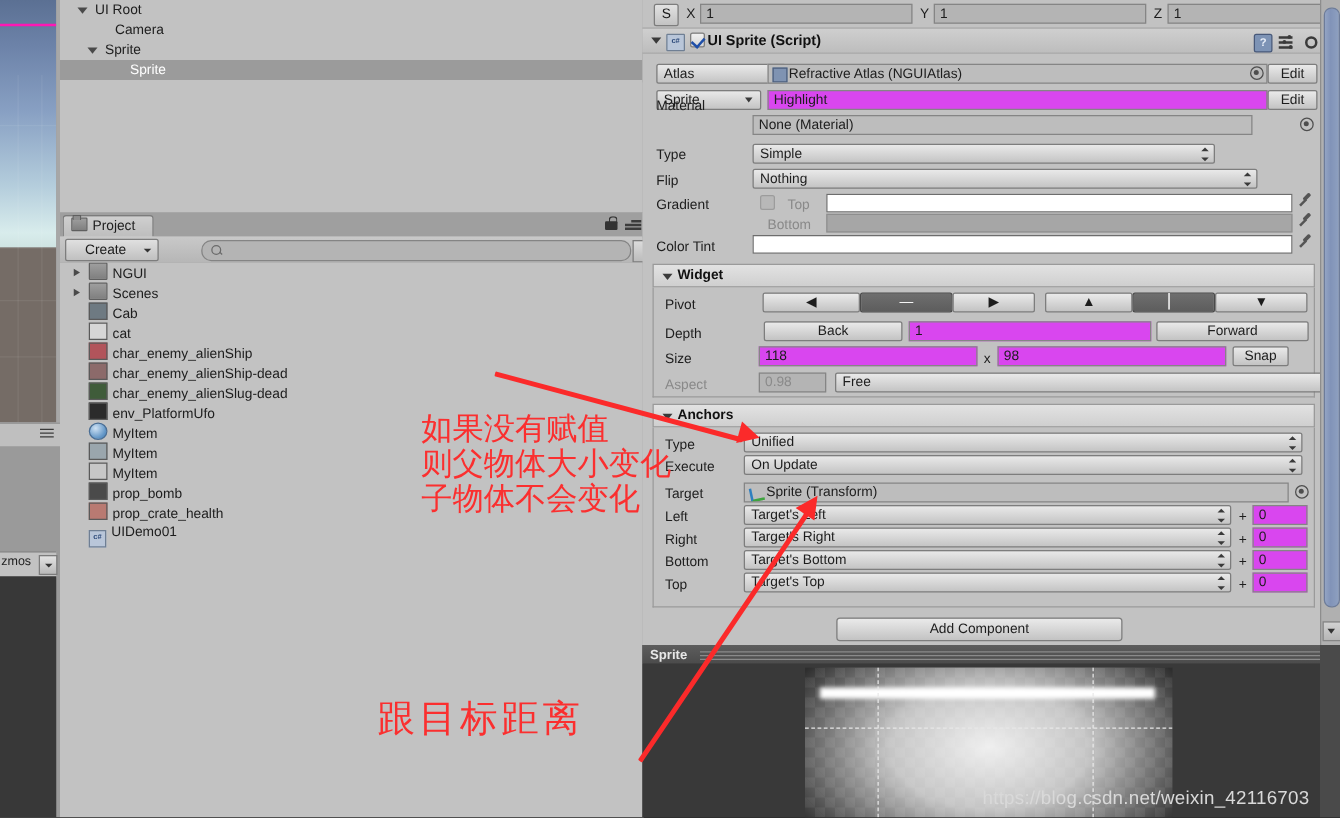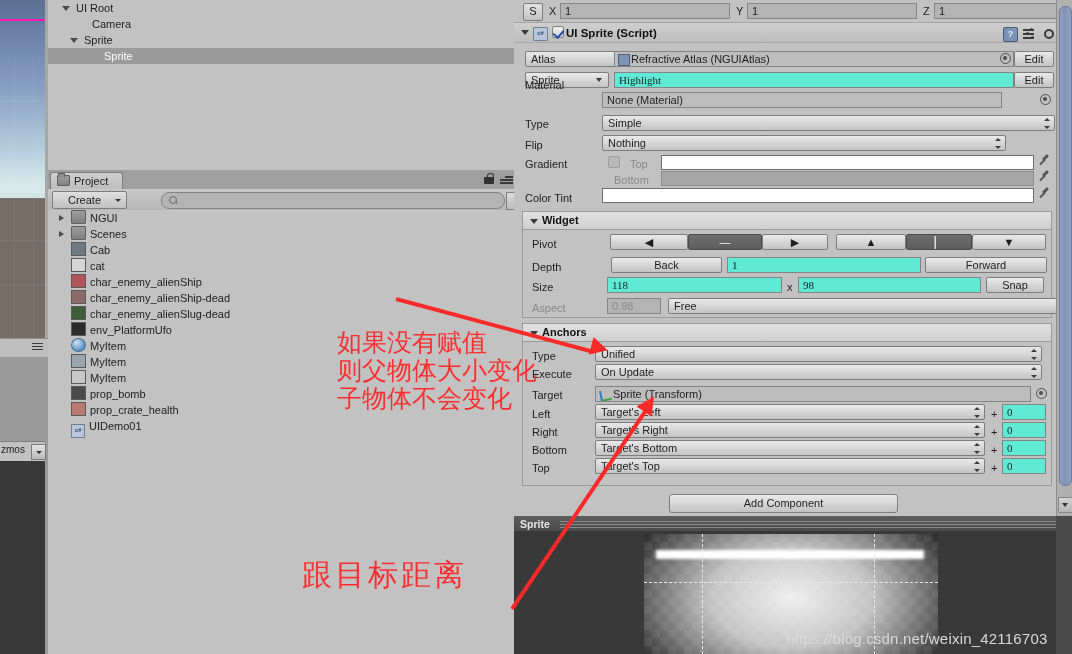--- a/index.html
+++ b/index.html
@@ -62,21 +62,21 @@
   .p-row{position:relative;height:16px;line-height:16px;font-size:11px;color:#1d1d1d;white-space:nowrap;padding-left:10px;}
   .p-row .tri{position:absolute;left:11px;top:5px;width:0;height:0;border-left:5px solid #4a4a4a;border-top:3.5px solid transparent;border-bottom:3.5px solid transparent;}
   .p-ico{display:inline-block;width:13px;height:12px;vertical-align:-2px;margin-right:4px;border:1px solid #6a6a6a;}
 
   
   #inspector{left:514px;top:0;width:558px;height:516px;background:#c2c2c2;}
   .lbl{position:absolute;font-size:11px;color:#1d1d1d;line-height:16px;}
   .lbl.dim{color:#898989;}
   .field{position:absolute;height:16px;background:#b4b4b4;border:1px solid #858585;box-sizing:border-box;
     font-size:11px;line-height:14px;padding-left:4px;color:#1d1d1d;overflow:hidden;white-space:nowrap;}
-  .field.light{background:#5eead4;font-family:Liberation Serif, serif;}
+  .field.light{background:#d946ef;}
   .popup{position:absolute;height:16px;box-sizing:border-box;background:linear-gradient(to bottom,#e9e9e9,#c4c4c4);
     border:1px solid #7d7d7d;border-radius:2px;font-size:11px;line-height:14px;padding-left:5px;color:#1d1d1d;white-space:nowrap;overflow:hidden;}
   .popup .arr{position:absolute;right:4px;top:2px;width:6px;height:11px;}
   .popup .arr:before{content:"";position:absolute;left:0;top:0;border-left:3px solid transparent;border-right:3px solid transparent;border-bottom:3px solid #3a3a3a;}
   .popup .arr:after{content:"";position:absolute;left:0;bottom:0;border-left:3px solid transparent;border-right:3px solid transparent;border-top:3px solid #3a3a3a;}
   .btn{position:absolute;height:16px;box-sizing:border-box;background:linear-gradient(to bottom,#eaeaea,#c3c3c3);
     border:1px solid #7d7d7d;border-radius:2px;font-size:11px;line-height:14px;text-align:center;color:#1d1d1d;}
   .btn.pressed{background:linear-gradient(to bottom,#6e6e6e,#5d5d5d);color:#fff;border-color:#4a4a4a;}
   .objfield{position:absolute;height:16px;box-sizing:border-box;background:#bdbdbd;border:1px solid #858585;
     font-size:11px;line-height:14px;padding-left:4px;color:#1d1d1d;white-space:nowrap;overflow:hidden;}
@@ -276,21 +276,21 @@
   <span class="abs" style="right:6px;top:5px;border-left:3.5px solid transparent;border-right:3.5px solid transparent;border-top:4px solid #3a3a3a;width:0;height:0;"></span>
 </div>
 <div class="field abs light" style="left:614px;top:72px;width:400px;">Highlight</div>
 <div class="btn abs" style="left:1014px;top:72px;width:40px;">Edit</div>
 
 <div class="lbl abs" style="left:525px;top:77px;">Material</div>
 <div class="objfield abs" style="left:602px;top:92px;width:400px;">None (Material)</div>
 <div class="objdot abs" style="left:1040px;top:94px;"></div>
 
 <div class="lbl abs" style="left:525px;top:116px;">Type</div>
-<div class="popup abs" style="left:602px;top:115px;width:453px;">
+<div class="popup abs" style="left:602px;top:115px;width:370px;">
   <span>Simple</span>
   <span class="arr"></span>
 </div>
 
 <div class="lbl abs" style="left:525px;top:137px;">Flip</div>
 <div class="popup abs" style="left:602px;top:135px;width:404px;">
   <span>Nothing</span>
   <span class="arr"></span>
 </div>
 
@@ -323,21 +323,21 @@
 
 <div class="lbl abs" style="left:532px;top:259px;">Depth</div>
 <div class="btn abs" style="left:611px;top:257px;width:111px;">Back</div>
 <div class="field abs light" style="left:727px;top:257px;width:194px;">1</div>
 <div class="btn abs" style="left:925px;top:257px;width:122px;">Forward</div>
 
 <div class="lbl abs" style="left:532px;top:279px;">Size</div>
 <div class="field abs light" style="left:607px;top:277px;width:175px;">118</div>
 <div class="lbl abs" style="left:787px;top:279px;">x</div>
 <div class="field abs light" style="left:798px;top:277px;width:183px;">98</div>
-<div class="btn abs" style="left:986px;top:277px;width:58px;">Snap</div>
+<div class="btn abs" style="left:986px;top:277px;width:45px;">Snap</div>
 
 <div class="lbl dim abs" style="left:532px;top:300px;">Aspect</div>
 <div class="field abs" style="left:607px;top:298px;width:54px;color:#8a8a8a;">0.98</div>
 <div class="popup abs" style="left:668px;top:298px;width:438px;">
   <span>Free</span>
   <span class="arr"></span>
 </div>
 
 <div class="section abs" style="left:522px;top:323px;width:530px;">
   <span class="ftri"></span>

